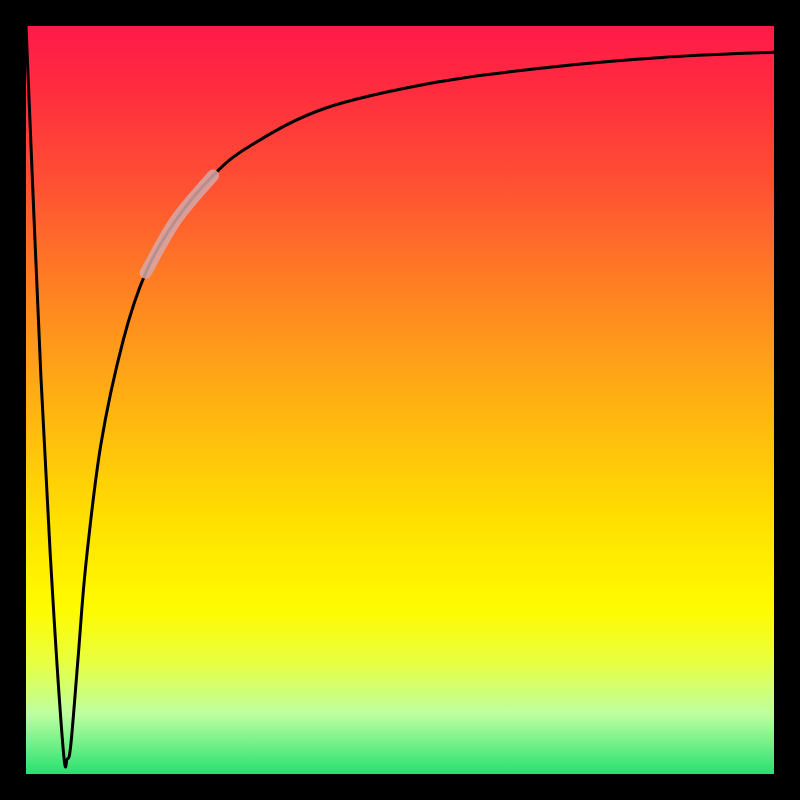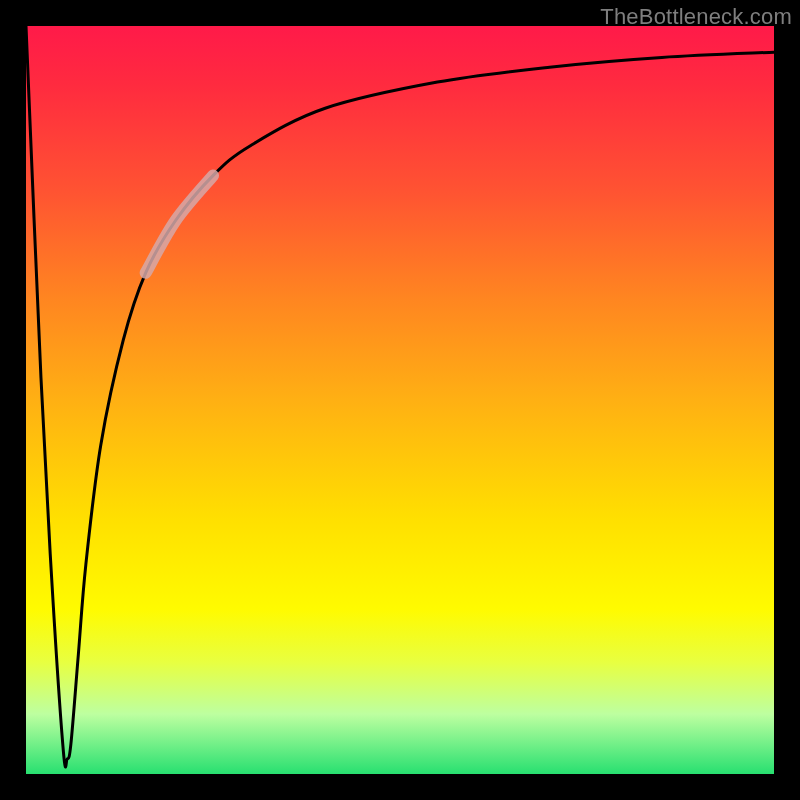--- a/index.html
+++ b/index.html
@@ -61,14 +61,13 @@
 
 <div class="canvas">
 
   <div class="plot-area">
     <svg class="curve" viewBox="0 0 748 748" preserveAspectRatio="none">
       <path id="main-curve" d="M 0 0 C 2.4933333333333336 58.593333333333334, 10.596666666666668 258.06, 14.96 351.56 C 19.323333333333334 445.06, 22.440000000000005 498.6666666666667, 26.180000000000003 561 C 29.92 623.3333333333334, 34.906666666666666 696.8866666666667, 37.4 725.56 C 39.89333333333333 754.2333333333332, 39.89333333333333 734.2866666666666, 41.14 733.04 C 42.38666666666667 731.7933333333333, 43.00999999999999 735.5333333333334, 44.879999999999995 718.08 C 46.75 700.6266666666667, 49.866666666666674 658.24, 52.36000000000001 628.3199999999999 C 54.85333333333334 598.3999999999999, 56.10000000000001 573.4666666666666, 59.84 538.56 C 63.58 503.6533333333333, 68.56666666666666 456.28, 74.8 418.88 C 81.03333333333333 381.48, 89.76 342.83333333333337, 97.24000000000001 314.16 C 104.72000000000001 285.4866666666667, 110.95333333333335 266.78666666666663, 119.68 246.83999999999997 C 128.40666666666667 226.89333333333332, 138.38 210.68666666666667, 149.6 194.48000000000002 C 160.82 178.27333333333337, 174.53333333333333 162.0666666666667, 187 149.60000000000002 C 199.46666666666667 137.13333333333335, 205.70000000000002 130.90000000000006, 224.4 119.68000000000006 C 243.1 108.46000000000005, 268.0333333333333 92.87666666666665, 299.2 82.27999999999997 C 330.3666666666667 71.6833333333333, 374 62.956666666666685, 411.40000000000003 56.10000000000002 C 448.80000000000007 49.24333333333336, 486.20000000000005 45.253999999999984, 523.6 41.139999999999986 C 561 37.02599999999999, 598.4 33.90933333333337, 635.8 31.416000000000054 C 673.1999999999999 28.922666666666732, 729.3 27.052666666666727, 748 26.180000000000064" fill="none" stroke="#000" stroke-width="3" stroke-linecap="round" stroke-linejoin="round"></path>
       <path id="highlight-curve" d="M 119.68 246.83999999999997 C 124.66666666666667 238.11333333333332, 138.38 210.68666666666667, 149.6 194.48000000000002 C 160.82 178.27333333333337, 180.76666666666665 157.08, 187 149.60000000000002" fill="none" stroke="#d6a8a8" stroke-width="12" stroke-linecap="round" stroke-linejoin="round" opacity="0.85"></path>
     </svg>
   </div>
 
-  <div class="attribution">TheBottleneck.com</div>
 </div>
 
 </body></html>

